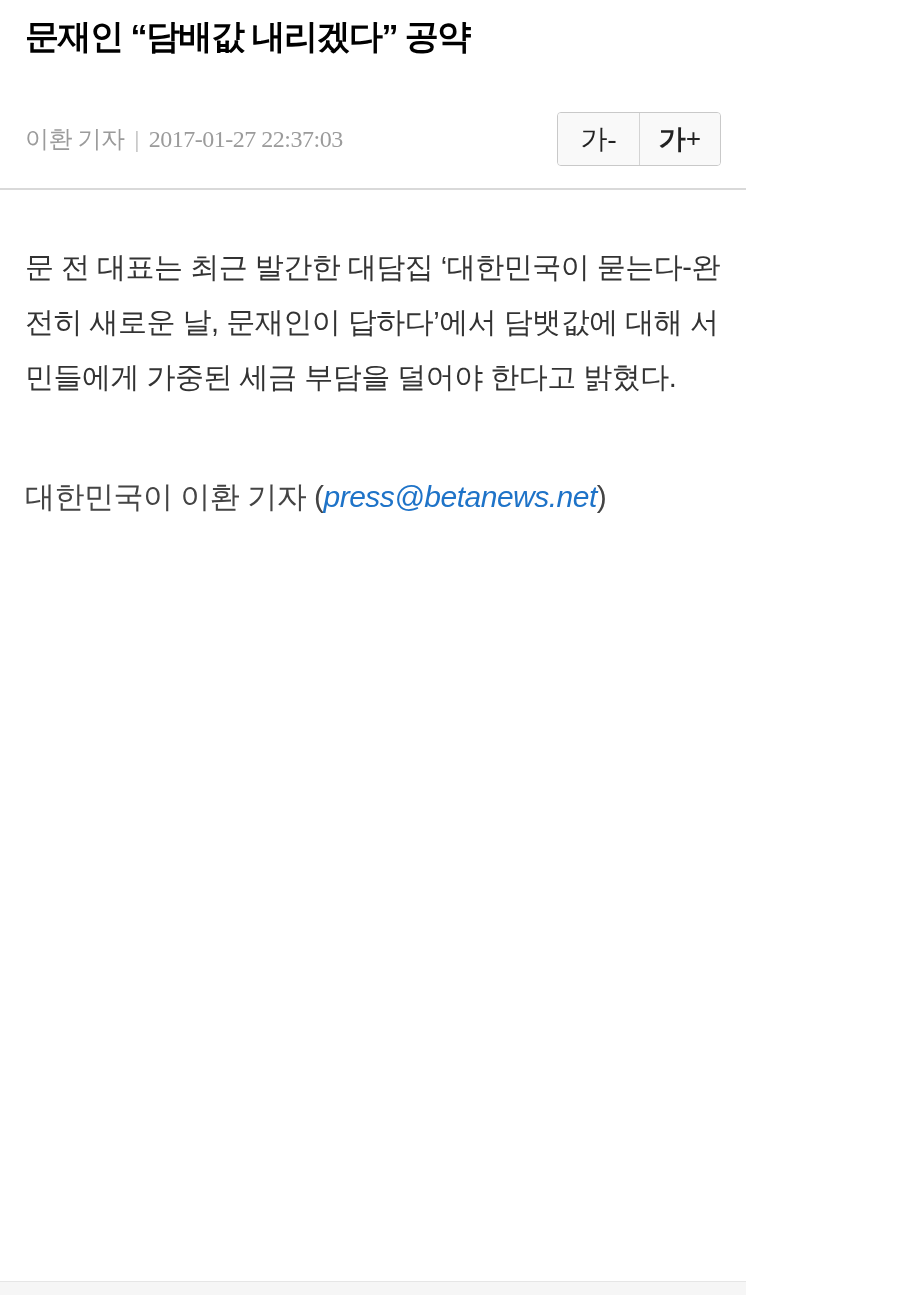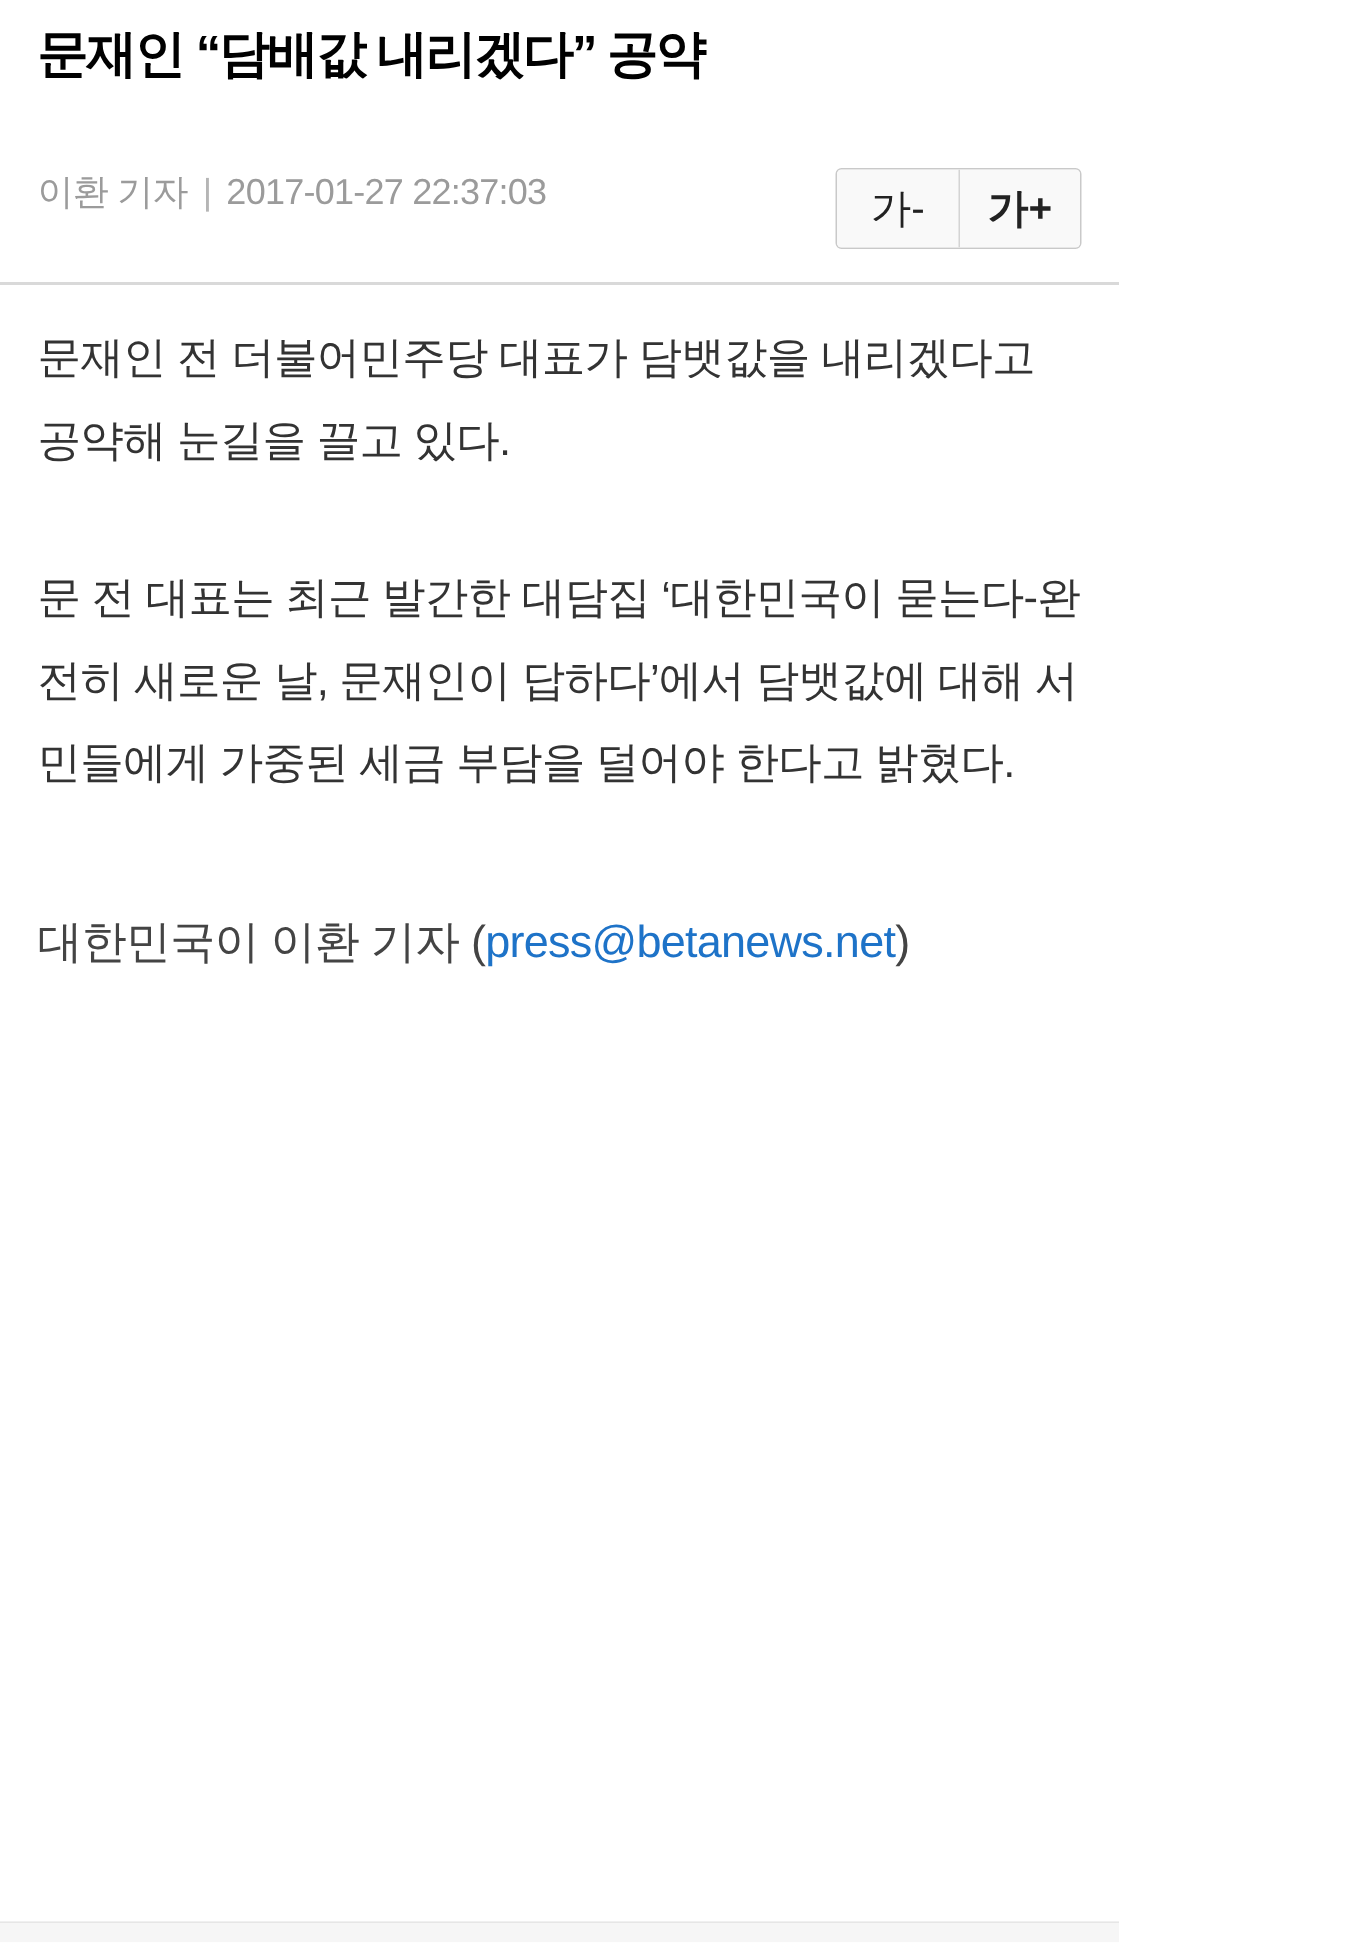--- a/index.html
+++ b/index.html
@@ -24,21 +24,23 @@
     font-size: 34px;
     font-weight: bold;
     color: #000000;
     letter-spacing: -1.5px;
     line-height: 1.3;
   }
   .meta-row {
     margin-top: 54px;
     display: flex;
     justify-content: space-between;
+    align-items: center;
     height: 54px;
+    font-family: Liberation Serif, serif;
   }
   .byline {
     font-size: 24px;
     color: #9b9b9b;
     letter-spacing: -0.5px;
   }
   .byline .sep {
     color: #b5b5b5;
     padding: 0 10px;
     font-weight: 300;
@@ -85,20 +87,21 @@
   .footer-block {
     margin-top: 60px;
     font-size: 30px;
     line-height: 63px;
     color: #444444;
     letter-spacing: -0.5px;
   }
   .footer-block a {
     color: #1e73c8;
     text-decoration: none;
+    font-style: italic;
   }
   .bottom-band {
     position: absolute;
     left: 0;
     bottom: 0;
     width: 100%;
     height: 14px;
     background: #f6f6f6;
     border-top: 1px solid #e6e6e6;
     box-sizing: border-box;
@@ -120,21 +123,20 @@
       <div class="btn-group">
         <button class="font-btn minus">가-</button>
         <button class="font-btn plus">가+</button>
       </div>
     </div>
   </div>
 
   <div class="divider"></div>
 
   <div class="inner body-text">
-    <p class="first">문재인 전 더불어민주당 대표가 담뱃값을 내리겠다고 공약해 눈길을 끌고 있다.</p>
     <p>문 전 대표는 최근 발간한 대담집 ‘대한민국이 묻는다-완전히 새로운 날, 문재인이 답하다’에서 담뱃값에 대해 서민들에게 가중된 세금 부담을 덜어야 한다고 밝혔다.</p>
 
     <div class="footer-block">
       <div>
         <span>대한민국이 이환 기자 (</span><a href="#">press@betanews.net</a><span>)</span>
       </div>
     </div>
   </div>
 
   <div class="bottom-band"></div>

